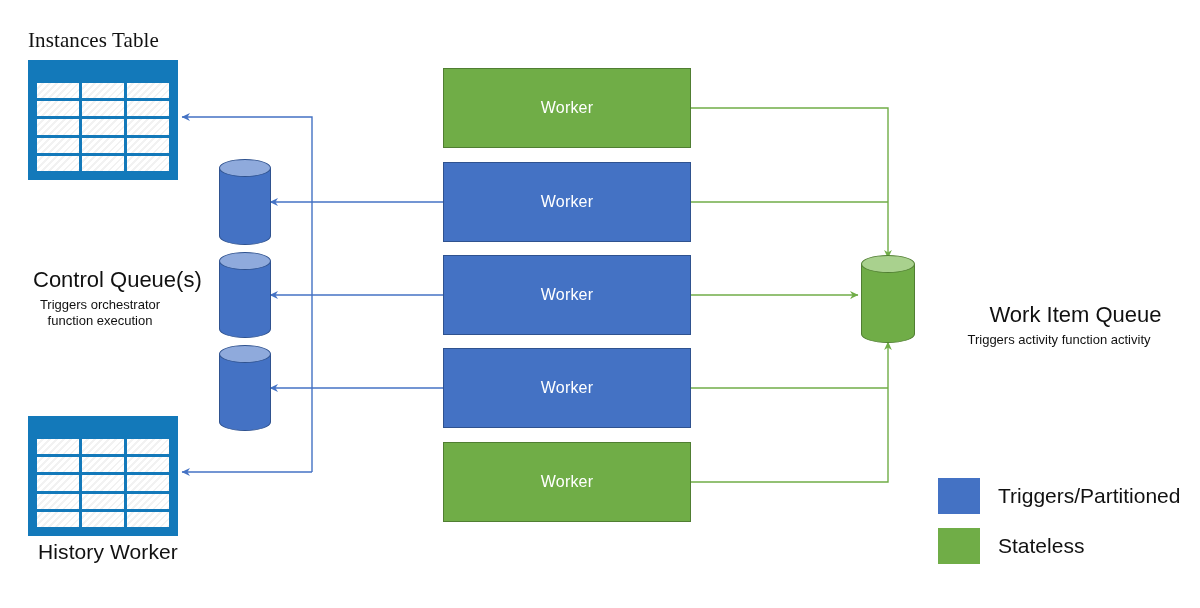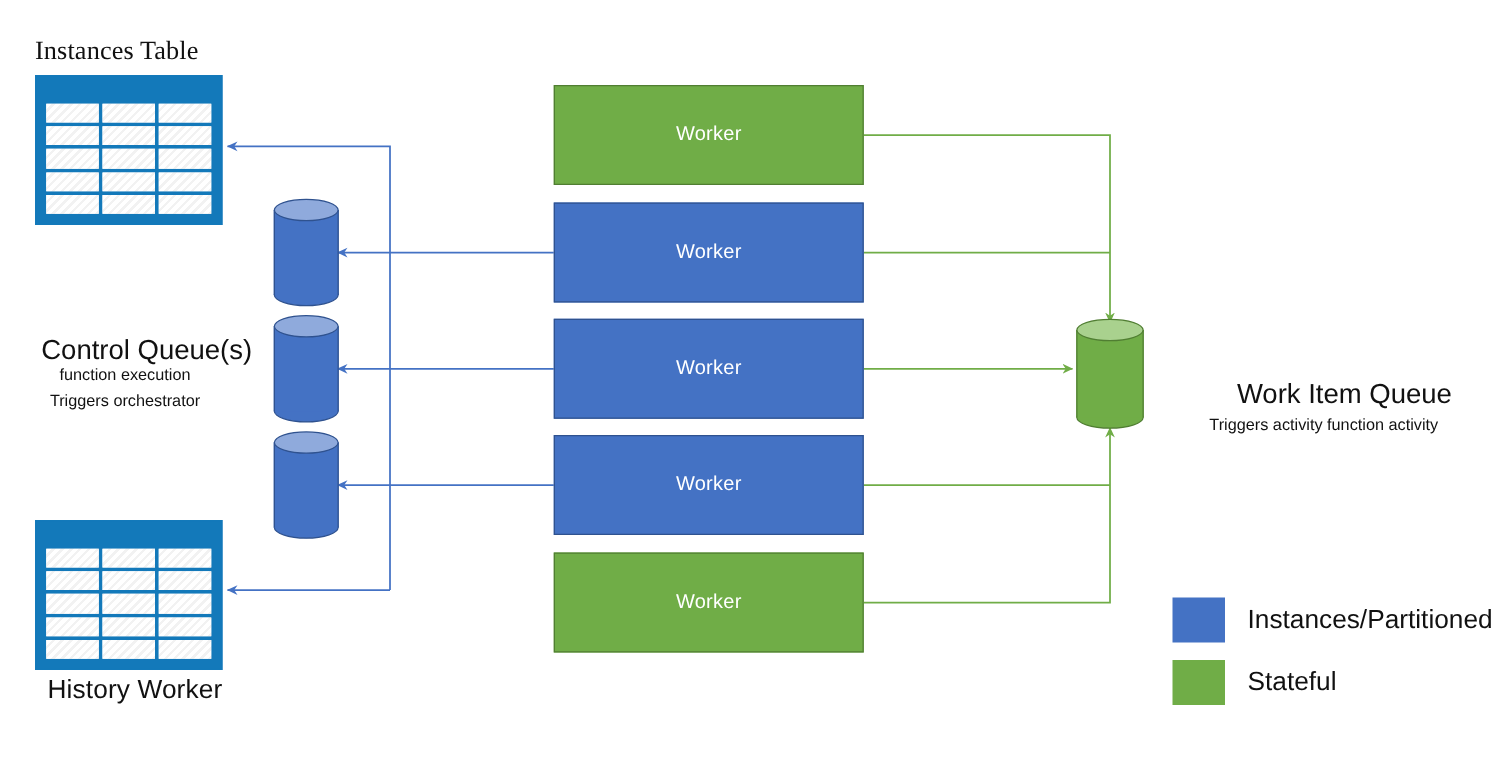--- a/index.html
+++ b/index.html
@@ -273,22 +273,22 @@
   </div>
 
   <div class="cyl" style="left:219px; top:345px; width:52px; height:86px;">
     <div class="bottom"></div>
     <div class="body"></div>
     <div class="top"></div>
   </div>
 
   <div class="side-label" style="left:0px; top:268px; width:200px;">
     <div class="title">Control Queue(s)</div>
+    <div class="sub">Triggers orchestrator</div>
     <div class="sub" style="margin-top:0;">function execution</div>
-    <div class="sub">Triggers orchestrator</div>
   </div>
 
   <div class="worker green" style="left:443px; top:68px; width:248px; height:80px;">
     <span>Worker</span>
   </div>
 
   <div class="worker blue" style="left:443px; top:162px; width:248px; height:80px;">
     <span>Worker</span>
   </div>
 
@@ -311,21 +311,21 @@
   </div>
 
   <div class="side-label" style="left:944px; top:269px; width:230px;margin-top:34px;">
     <div class="title">Work Item Queue</div>
     <div class="sub">Triggers activity function activity</div>
   </div>
 
   <div class="legend">
     <div class="legend-row">
       <div class="legend-swatch blue"></div>
-      <div class="legend-label">Instances/Partitioned</div>
+      <div class="legend-label">Triggers/Partitioned</div>
     </div>
     <div class="legend-row">
       <div class="legend-swatch green"></div>
-      <div class="legend-label">Stateful</div>
+      <div class="legend-label">Stateless</div>
     </div>
   </div>
 
 </div>
 
 </body></html>

